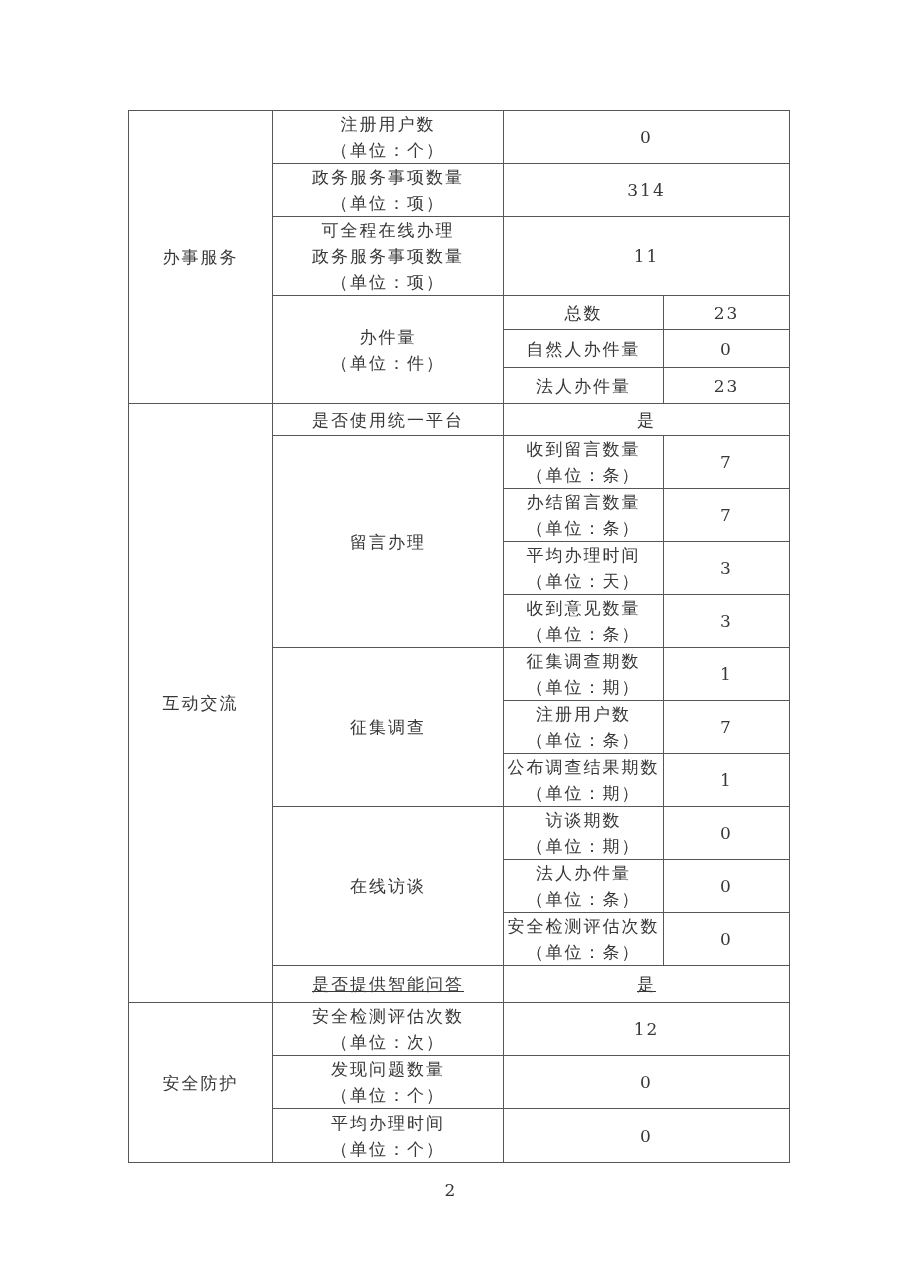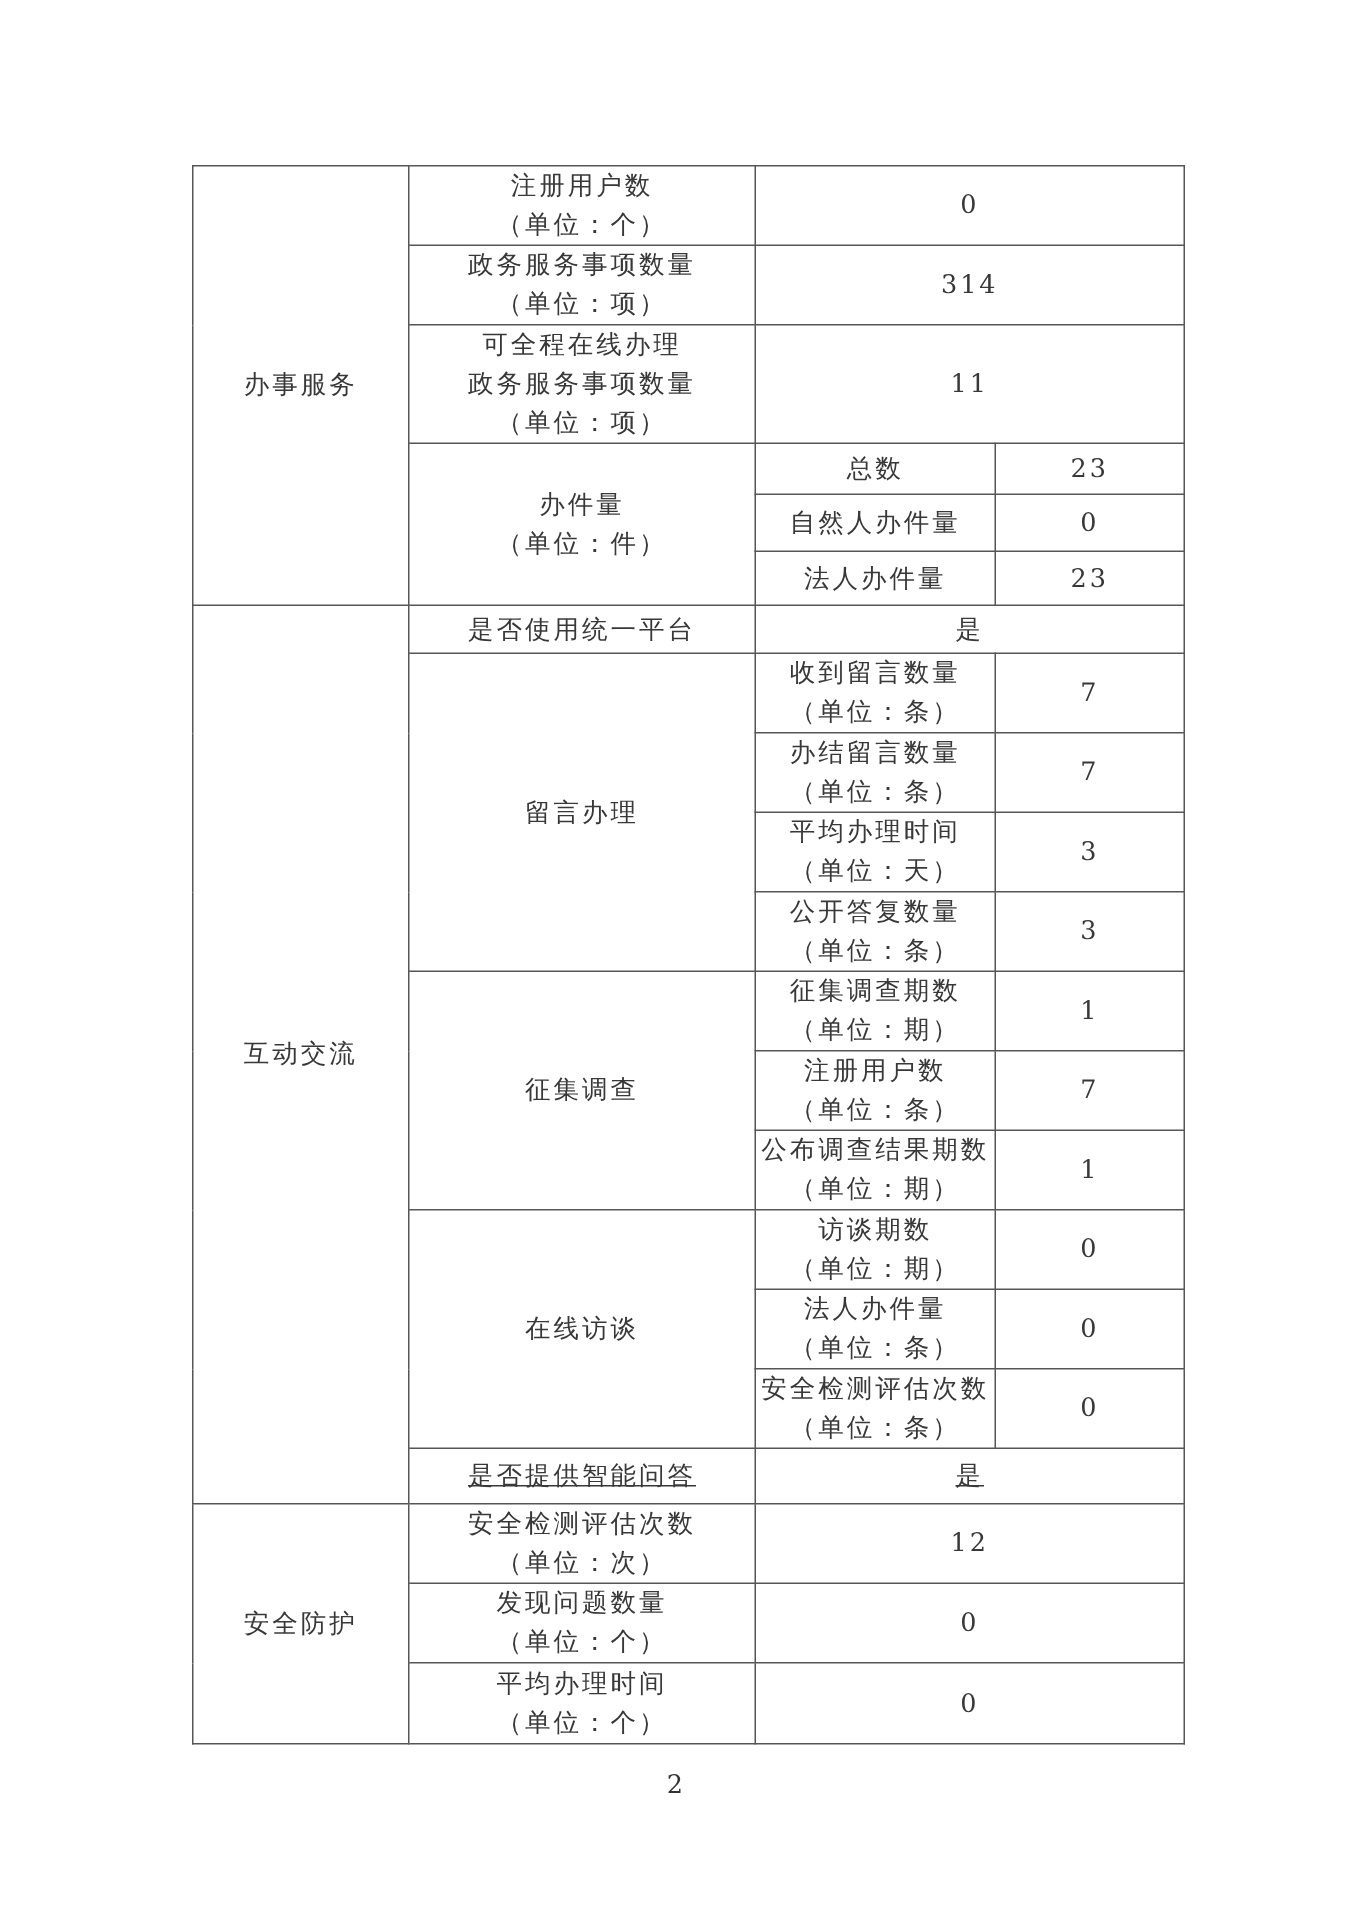--- a/index.html
+++ b/index.html
@@ -124,21 +124,21 @@
       </tr>
       <tr class="h52">
         <td>
           <span class="line">平均办理时间</span>
           <span class="line">（单位：天）</span>
         </td>
         <td class="value">3</td>
       </tr>
       <tr class="h52">
         <td>
-          <span class="line">公开答复数量</span>
+          <span class="line">收到意见数量</span>
           <span class="line">（单位：条）</span>
         </td>
         <td class="value">3</td>
       </tr>
       <tr class="h53">
         <td rowspan="3">征集调查</td>
         <td>
           <span class="line">征集调查期数</span>
           <span class="line">（单位：期）</span>
         </td>

